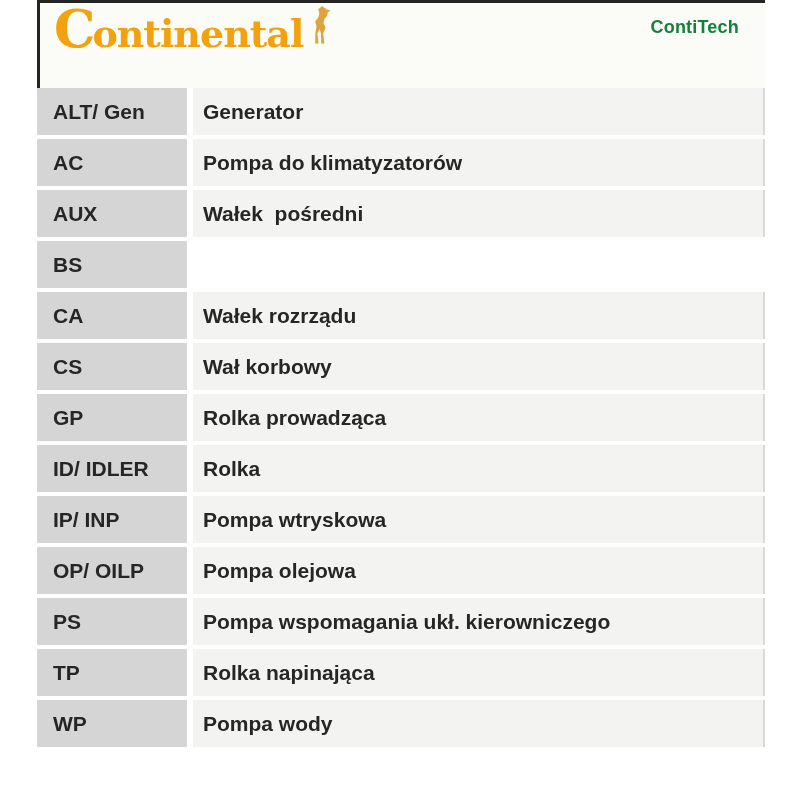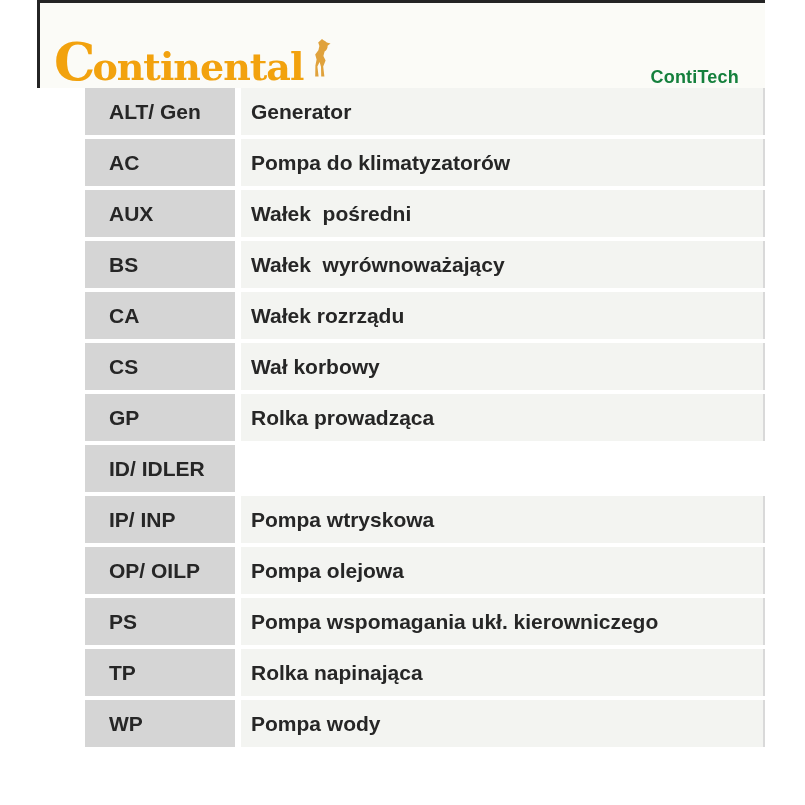--- a/index.html
+++ b/index.html
@@ -22,21 +22,21 @@
     width: 728px;
   }
   
   .brand-header {
     box-sizing: border-box;
     height: 88px;
     background: #fbfbf7;
     border-top: 3px solid #242424;
     border-left: 3px solid #242424;
     display: flex;
-    align-items: flex-end;
+    align-items: flex-start;
     justify-content: space-between;
     padding: 0 26px 0 14px;
   }
   .logo {
     display: flex;
     align-items: center;
     gap: 4px;
     color: #f2a20e;
   }
   .logo-text {
@@ -78,22 +78,21 @@
     box-sizing: border-box;
     display: flex;
     align-items: center;
     font-weight: bold;
     font-size: 21px;
     color: #262626;
   }
   .cell-code {
     width: 150px;
     background: #d5d5d5;
-    padding-left: 24px;
-    margin-left: 48px;
+    padding-left: 16px;
   }
   .cell-desc {
     flex: 1;
     margin-left: 6px;
     background: #f3f4f1;
     padding-left: 10px;
     border-right: 2px solid #d9d9d9;
     white-space: pre-wrap;
   }
 </style>
@@ -125,36 +124,36 @@
         <div class="row">
           <div class="cell cell-code">AC</div>
           <div class="cell cell-desc">Pompa do klimatyzatorów</div>
         </div>
         <div class="row">
           <div class="cell cell-code">AUX</div>
           <div class="cell cell-desc">Wałek  pośredni</div>
         </div>
         <div class="row">
           <div class="cell cell-code">BS</div>
-          <div class="cell cell-desc">Wałek  wyrównoważający</div>
         </div>
         <div class="row">
           <div class="cell cell-code">CA</div>
           <div class="cell cell-desc">Wałek rozrządu</div>
         </div>
         <div class="row">
           <div class="cell cell-code">CS</div>
           <div class="cell cell-desc">Wał korbowy</div>
         </div>
         <div class="row">
           <div class="cell cell-code">GP</div>
           <div class="cell cell-desc">Rolka prowadząca</div>
         </div>
         <div class="row">
           <div class="cell cell-code">ID/ IDLER</div>
+          <div class="cell cell-desc">Rolka</div>
         </div>
         <div class="row">
           <div class="cell cell-code">IP/ INP</div>
           <div class="cell cell-desc">Pompa wtryskowa</div>
         </div>
         <div class="row">
           <div class="cell cell-code">OP/ OILP</div>
           <div class="cell cell-desc">Pompa olejowa</div>
         </div>
         <div class="row">

